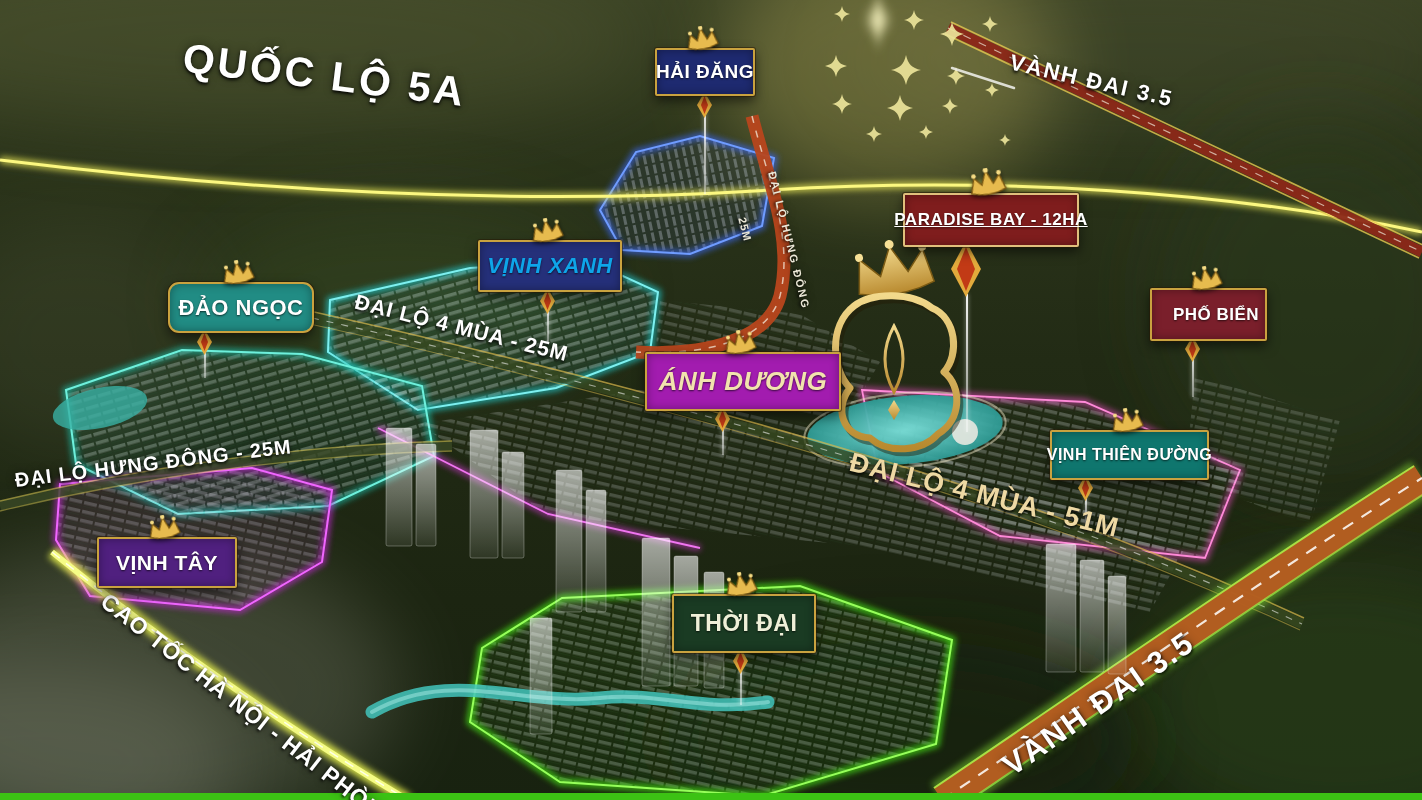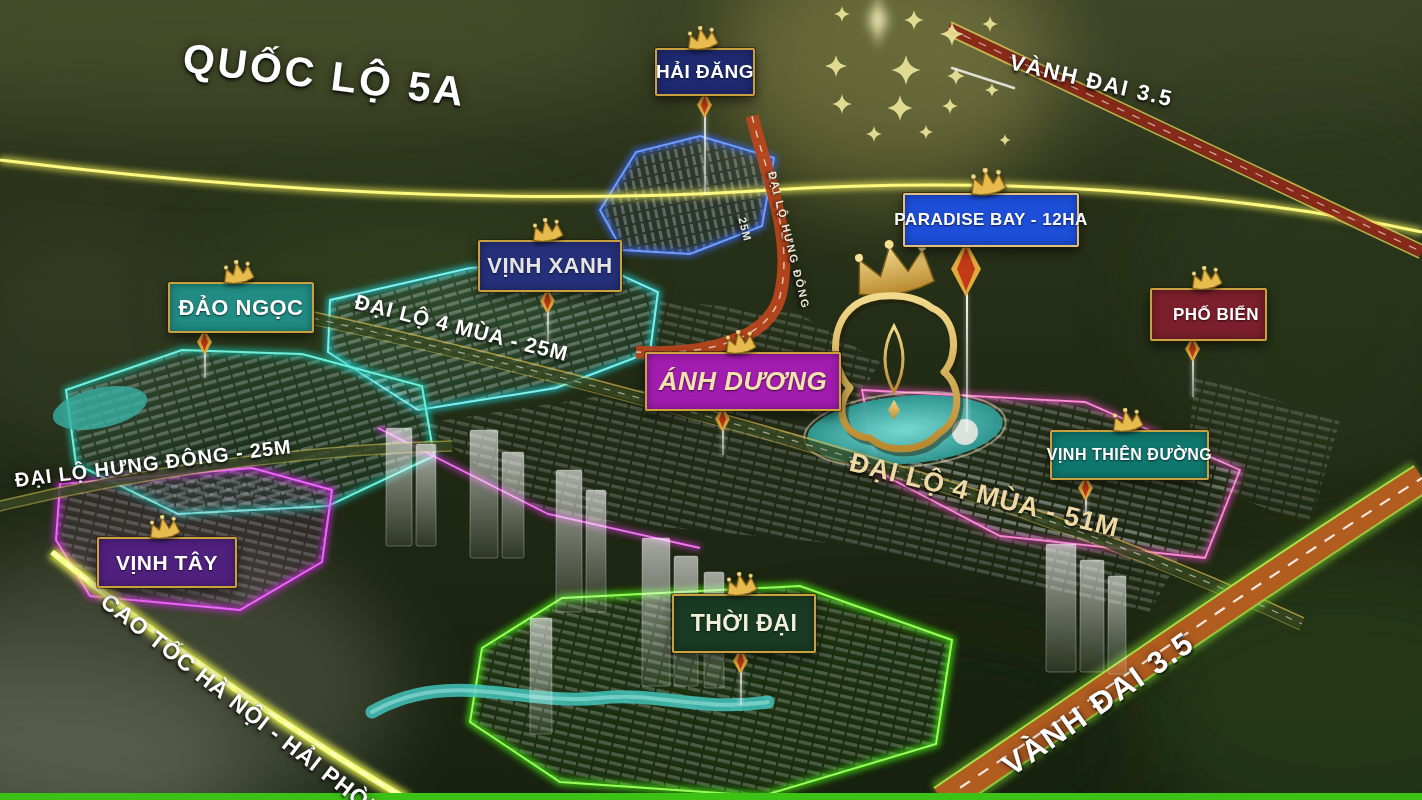--- a/index.html
+++ b/index.html
@@ -10,21 +10,21 @@
   
   .sign{position:absolute;display:flex;align-items:center;justify-content:center;
         border:2px solid #c9a23f;border-radius:2px;
         box-shadow:0 0 0 1px rgba(40,26,6,.55),0 5px 12px rgba(0,0,0,.55),inset 0 0 10px rgba(0,0,0,.35);
         font-weight:bold;text-transform:uppercase;letter-spacing:.5px;
         text-shadow:0 1px 2px rgba(0,0,0,.65);white-space:nowrap;z-index:30;}
   .crown{position:absolute;top:-24px;left:50%;transform:translateX(-58%) rotate(-10deg);
          width:36px;height:26px;filter:drop-shadow(0 2px 2px rgba(0,0,0,.6));}
   .sign-hai-dang{left:655px;top:48px;width:96px;height:44px;font-size:19px;}
   .sign-vinh-xanh{left:478px;top:240px;width:140px;height:48px;font-size:22px;}
-  .sign-dao-ngoc{left:168px;top:282px;width:142px;height:47px;font-size:22px;}
+  .sign-dao-ngoc{left:168px;top:282px;width:142px;height:47px;font-size:22px;border-radius:11px;}
   .sign-paradise-bay{left:903px;top:193px;width:172px;height:50px;font-size:17px;border-color:#e0c07c;}
   .sign-anh-duong{left:645px;top:352px;width:192px;height:55px;font-size:26px;}
   .sign-pho-bien{left:1150px;top:288px;width:98px;height:49px;font-size:17px;padding-left:15px;}
   .sign-vinh-thien-duong{left:1050px;top:430px;width:155px;height:46px;font-size:16px;}
   .sign-vinh-tay{left:97px;top:537px;width:136px;height:47px;font-size:21px;}
   .sign-thoi-dai{left:672px;top:594px;width:140px;height:55px;font-size:23px;}
 
   
   .ptr-line{position:absolute;width:2px;z-index:20;
             background:linear-gradient(rgba(255,255,255,.95),rgba(255,255,255,.45));
@@ -273,39 +273,39 @@
 
   <div class="sign sign-hai-dang" style="background-color: rgb(30, 42, 112); color: rgb(255, 255, 255);">
     <svg class="crown" viewBox="0 0 36 26">
         <path d="M3,20 L7,7 L13,14 L18,2 L23,14 L29,7 L33,20 Q18,26 3,20 Z" fill="#e7bb4e" stroke="#7a5812" stroke-width="1.2"></path>
         <circle cx="7" cy="5.5" r="2" fill="#f6dc84"></circle>
         <circle cx="18" cy="1.8" r="2.2" fill="#f6dc84"></circle>
         <circle cx="29" cy="5.5" r="2" fill="#f6dc84"></circle>
       </svg>
     <span>HẢI ĐĂNG</span>
   </div>
-  <div class="sign sign-vinh-xanh" style="background-color: rgb(37, 48, 122); color: #e5e5e5;">
+  <div class="sign sign-vinh-xanh" style="background-color: rgb(37, 48, 122); color: #0ea5e9; font-style: italic;">
     <svg class="crown" viewBox="0 0 36 26">
         <path d="M3,20 L7,7 L13,14 L18,2 L23,14 L29,7 L33,20 Q18,26 3,20 Z" fill="#e7bb4e" stroke="#7a5812" stroke-width="1.2"></path>
         <circle cx="7" cy="5.5" r="2" fill="#f6dc84"></circle>
         <circle cx="18" cy="1.8" r="2.2" fill="#f6dc84"></circle>
         <circle cx="29" cy="5.5" r="2" fill="#f6dc84"></circle>
       </svg>
     <span>VỊNH XANH</span>
   </div>
   <div class="sign sign-dao-ngoc" style="background-color: rgb(33, 140, 132); color: rgb(255, 255, 255);">
     <svg class="crown" viewBox="0 0 36 26">
         <path d="M3,20 L7,7 L13,14 L18,2 L23,14 L29,7 L33,20 Q18,26 3,20 Z" fill="#e7bb4e" stroke="#7a5812" stroke-width="1.2"></path>
         <circle cx="7" cy="5.5" r="2" fill="#f6dc84"></circle>
         <circle cx="18" cy="1.8" r="2.2" fill="#f6dc84"></circle>
         <circle cx="29" cy="5.5" r="2" fill="#f6dc84"></circle>
       </svg>
     <span>ĐẢO NGỌC</span>
   </div>
-  <div class="sign sign-paradise-bay" style="background-color: #1d4ed8; color: rgb(255, 255, 255);">
+  <div class="sign sign-paradise-bay" style="background-color: #7f1d1d; color: rgb(255, 255, 255); text-decoration: underline;">
     <svg class="crown" style="width:44px;height:30px;top:-27px;" viewBox="0 0 36 26">
         <path d="M3,20 L7,7 L13,14 L18,2 L23,14 L29,7 L33,20 Q18,26 3,20 Z" fill="#e7bb4e" stroke="#7a5812" stroke-width="1.2"></path>
         <circle cx="7" cy="5.5" r="2" fill="#f6dc84"></circle>
         <circle cx="18" cy="1.8" r="2.2" fill="#f6dc84"></circle>
         <circle cx="29" cy="5.5" r="2" fill="#f6dc84"></circle>
       </svg>
     <span>PARADISE BAY - 12HA</span>
   </div>
   <div class="sign sign-anh-duong" style="background-color: #a21caf; color: rgb(242, 227, 174); font-style: italic;">
     <svg class="crown" viewBox="0 0 36 26">

